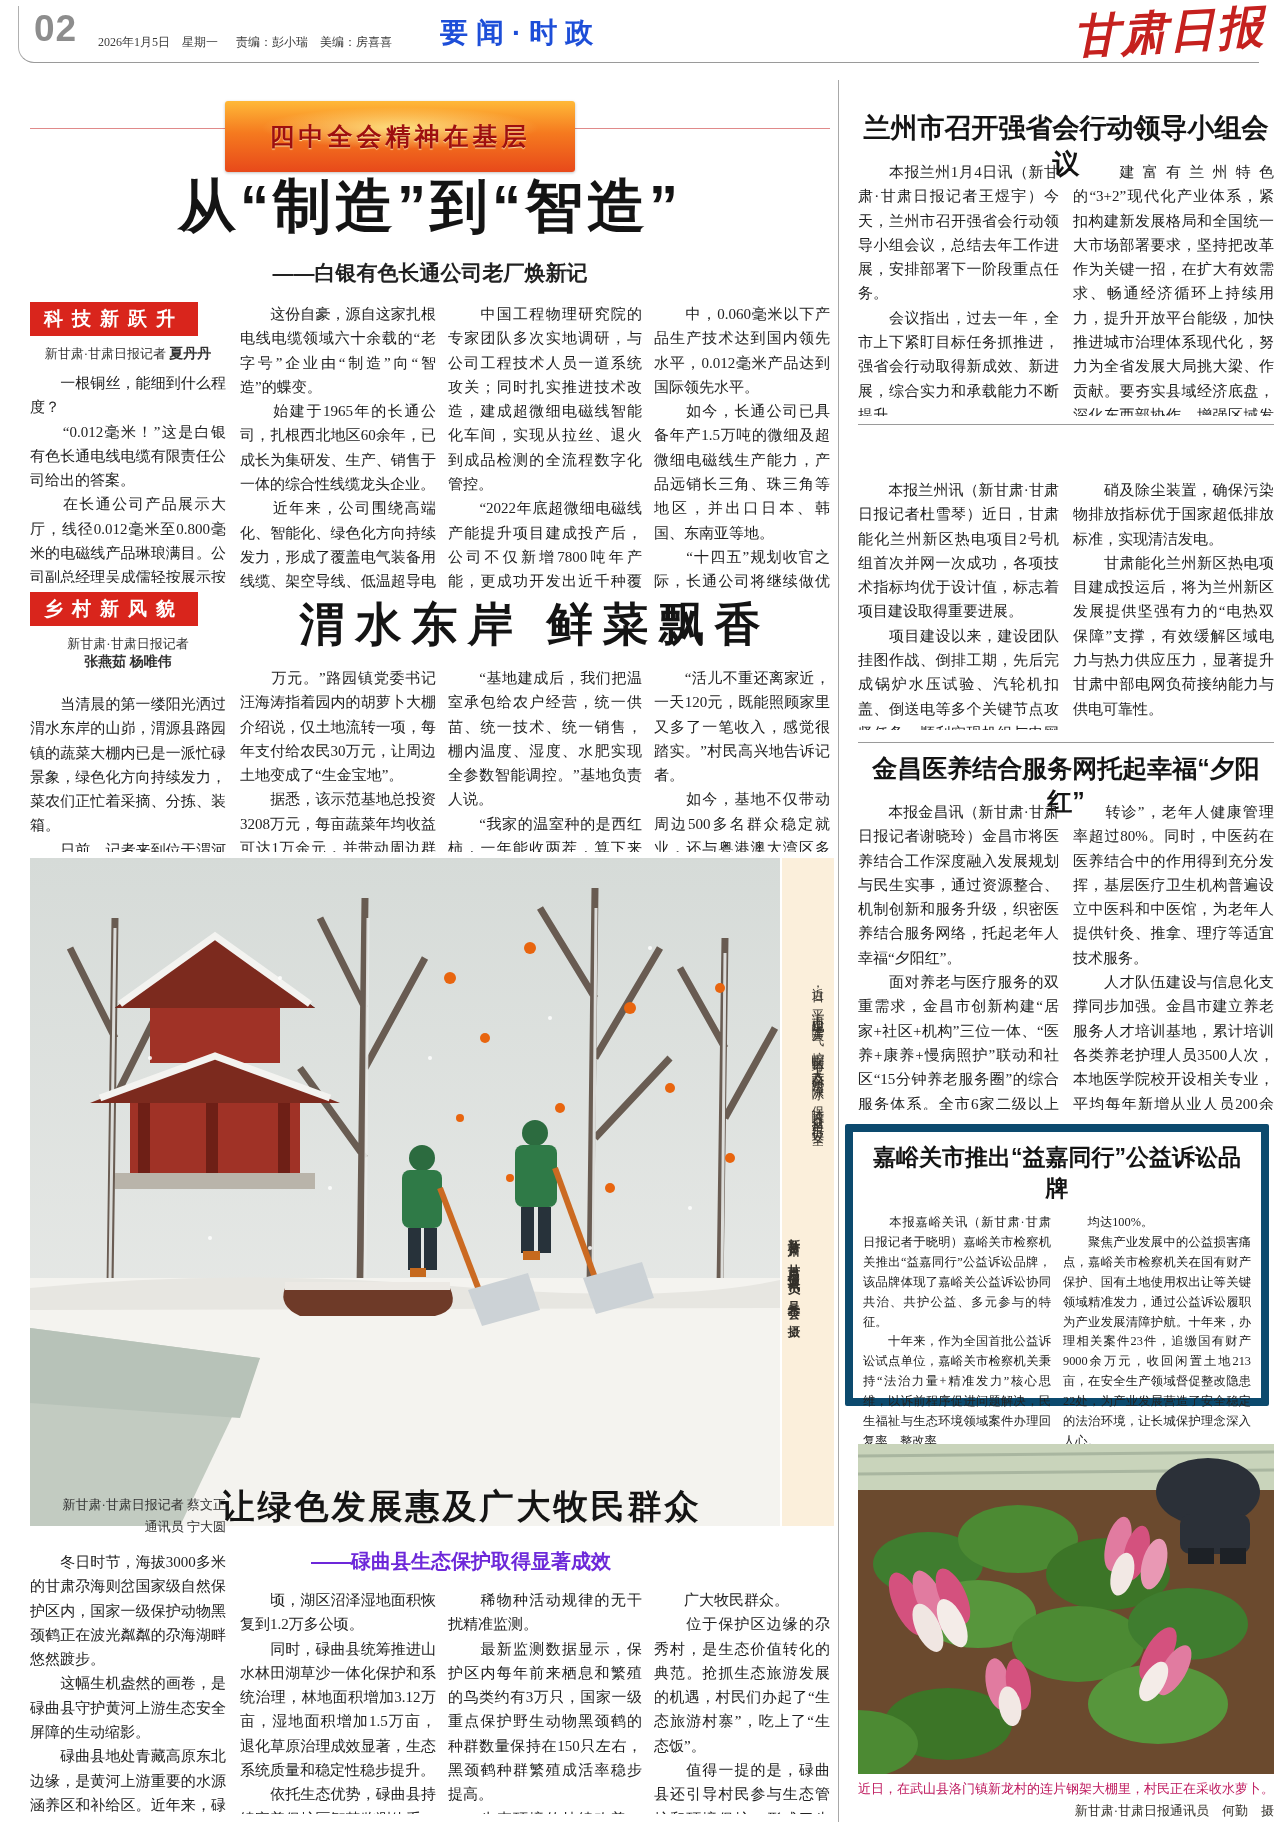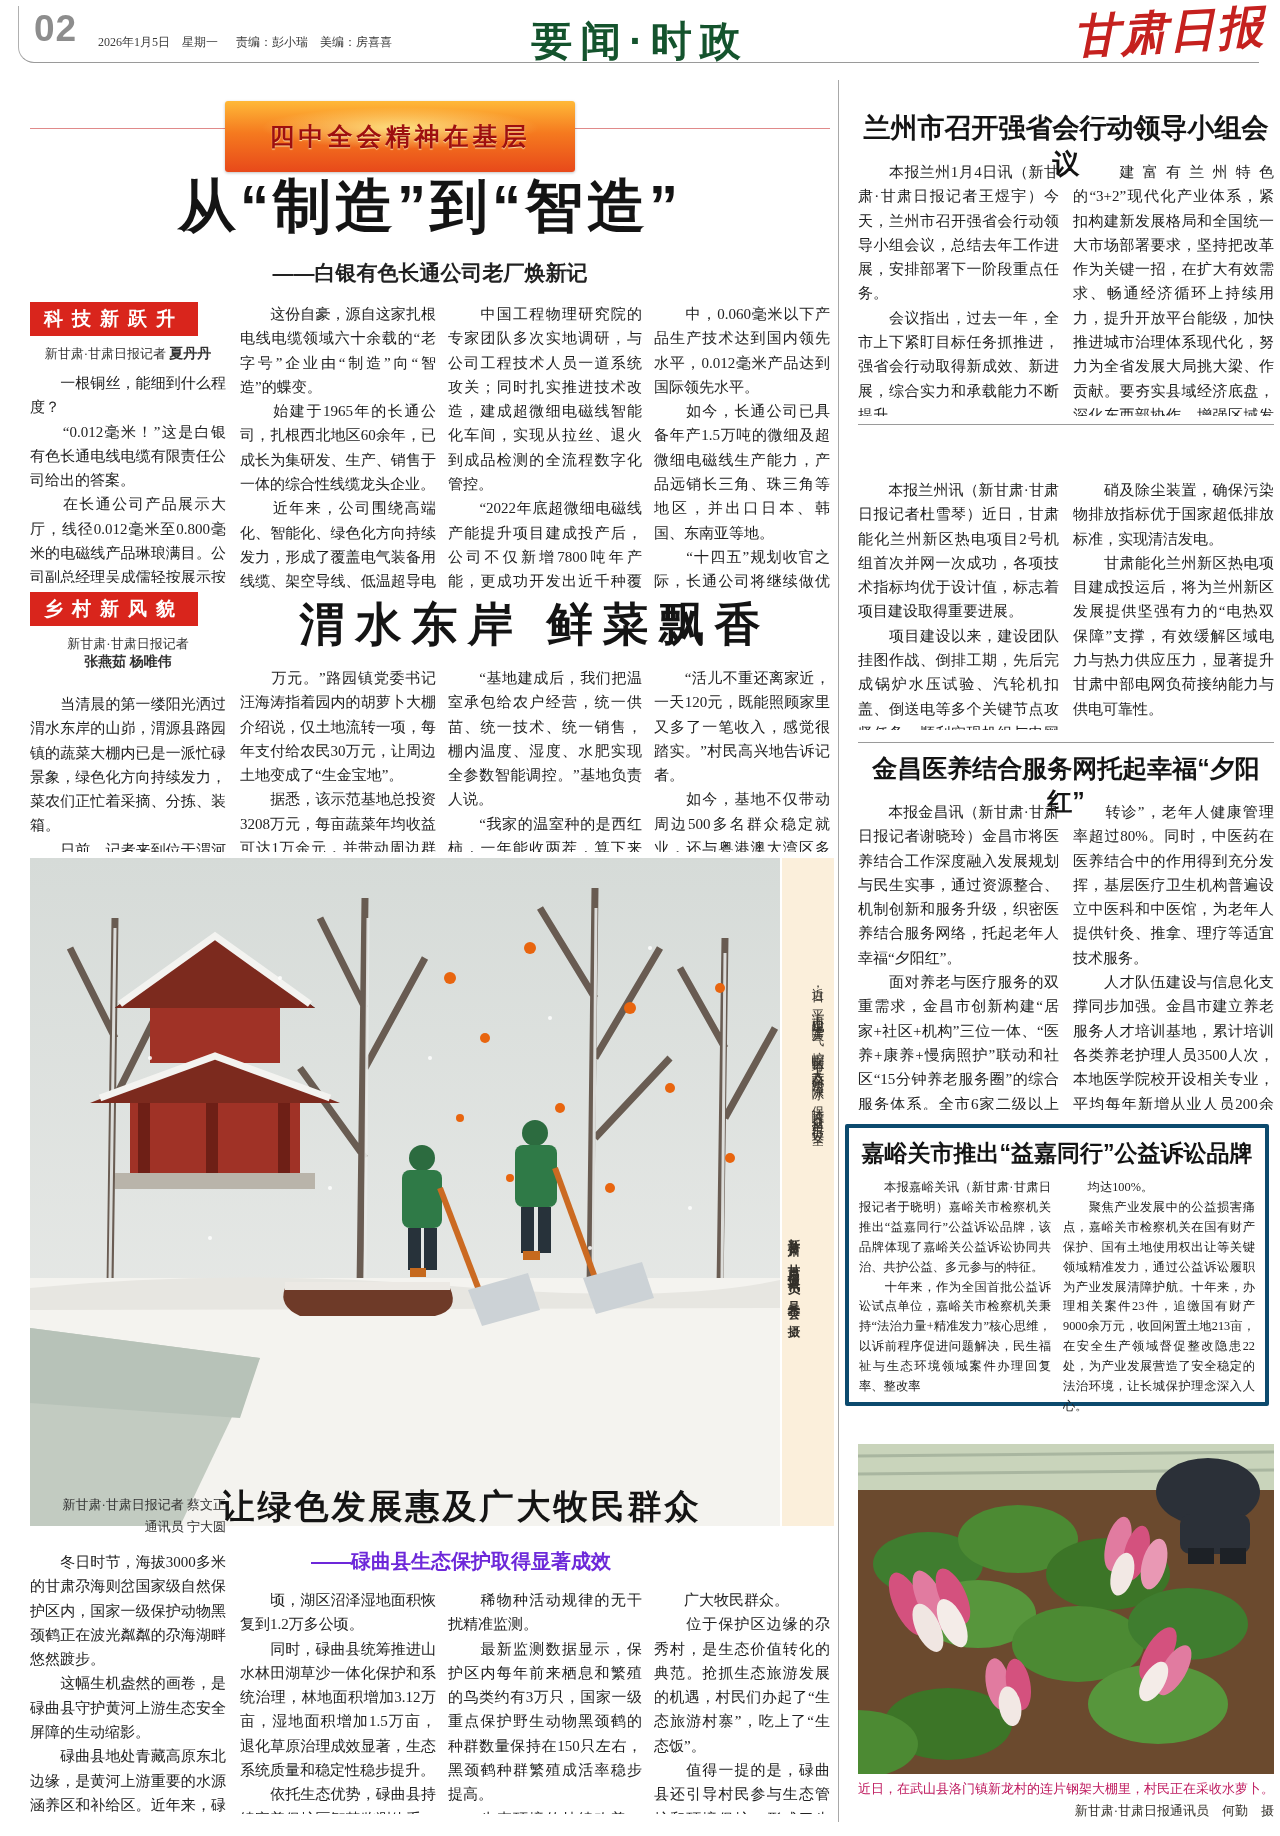--- a/index.html
+++ b/index.html
@@ -6,22 +6,22 @@
   #page{position:relative;width:1280px;height:1836px;background:#fff;overflow:hidden;
         font-family:"Liberation Serif","DejaVu Serif",serif;color:#1f1f1f;}
   .sans{font-family:"Liberation Sans","DejaVu Sans",sans-serif;}
   .abs{position:absolute;}
   
   .bracket{left:18px;top:6px;width:1240px;height:56px;border-left:1px solid #b0b0b0;
            border-bottom:1px solid #9a9a9a;border-radius:0 0 0 16px;}
   .pagenum{left:34px;top:8px;font-size:37px;font-weight:700;color:#8d8d8d;letter-spacing:1px;}
   .dateline{left:98px;top:34px;font-size:12px;color:#3a3a3a;}
   .dateline span{margin-right:18px;}
-  .secTitle{left:440px;top:14px;width:400px;text-align:center;font-size:41px;font-weight:700;
-            color:#14532d;letter-spacing:8px;}
+  .secTitle{left:440px;top:14px;width:400px;text-align:left;font-size:28px;font-weight:700;
+            color:#1d4ed8;letter-spacing:8px;}
   .masthead{left:1040px;top:2px;width:225px;text-align:right;font-size:46px;font-weight:700;
             color:#c5211f;font-style:italic;transform:rotate(-3deg);letter-spacing:2px;}
   
   .redline{left:30px;top:128px;width:800px;height:1px;background:#e08a8a;}
   .banner{left:225px;top:101px;width:350px;height:71px;border-radius:3px;
           background:linear-gradient(180deg,#ffb938 0%,#f57a1f 45%,#e8491a 100%);
           box-shadow:0 1px 3px rgba(0,0,0,.25);display:flex;align-items:center;justify-content:center;}
   .banner:before{content:"";position:absolute;left:10%;top:8%;width:80%;height:60%;
           background:radial-gradient(ellipse at center,rgba(255,255,160,.75),rgba(255,255,160,0) 70%);}
   .bannerText{position:relative;font-size:25px;font-weight:700;color:#9e0f0f;letter-spacing:4px;
@@ -46,21 +46,21 @@
   .greenHead{left:196px;top:1484px;width:530px;text-align:center;font-size:34px;font-weight:700;
              letter-spacing:3px;color:#141414;}
   .greenSub{left:196px;top:1548px;width:530px;text-align:center;font-size:20px;font-weight:700;color:#6d28d9;}
   .bylineBlock{left:30px;top:1494px;width:196px;text-align:right;font-size:13px;color:#333;line-height:1.7;}
   
   .vdiv{left:838px;top:80px;width:1px;height:1742px;background:#a8a8a8;}
   .hdiv{height:1px;background:#9a9a9a;}
   .rHead{width:416px;text-align:center;font-weight:700;color:#141414;}
   .twoCol{display:flex;gap:14px;}
   .twoCol .col{flex:1;}
-  .redBox{left:845px;top:1124px;width:424px;height:282px;border:4px solid #0c4a6e;border-radius:2px;
+  .redBox{left:845px;top:1124px;width:424px;height:282px;border:8px solid #0c4a6e;border-radius:2px;
           box-sizing:border-box;padding:8px 10px 6px;background:#fff;}
   .rbHead{text-align:center;font-size:23px;font-weight:700;color:#141414;margin:2px 0 9px;}
   .rbCols{display:flex;gap:12px;height:236px;overflow:hidden;}
   .rbCols .col{flex:1;font-size:12.3px;}
   .vegCap1{left:858px;top:1780px;width:416px;text-align:center;font-size:13px;color:#be185d;}
   .vegCap2{left:858px;top:1802px;width:416px;text-align:right;font-size:13px;color:#33302a;}
   .photoFrame{overflow:hidden;background:#dfe3e0;}
   .photoFrame svg{display:block;width:100%;height:100%;}
 </style>
 </head>

